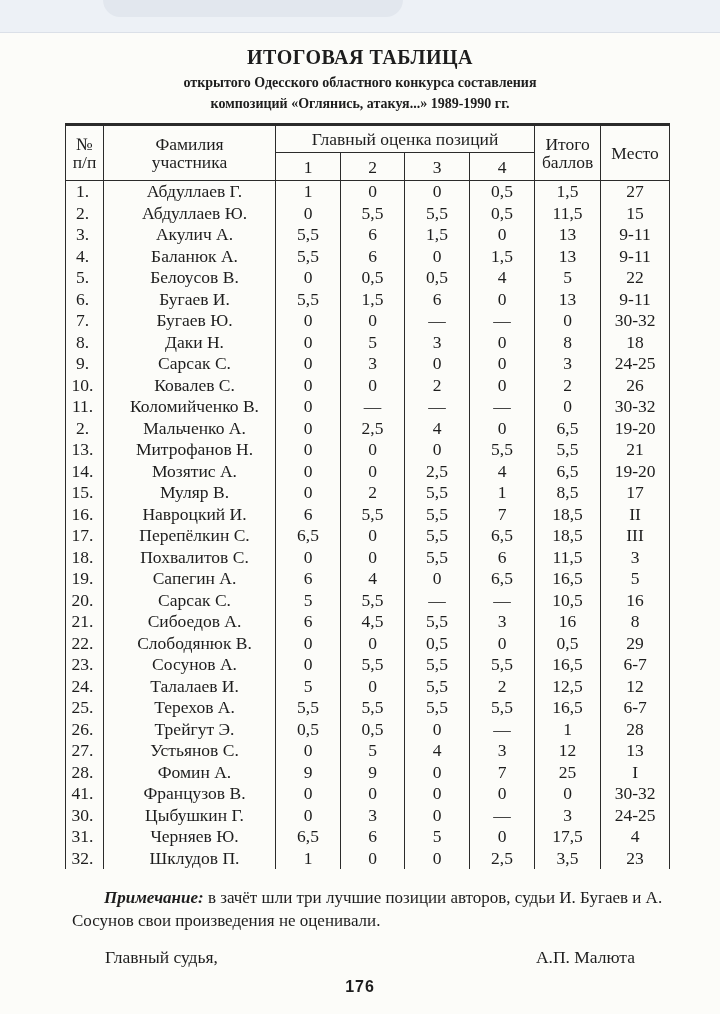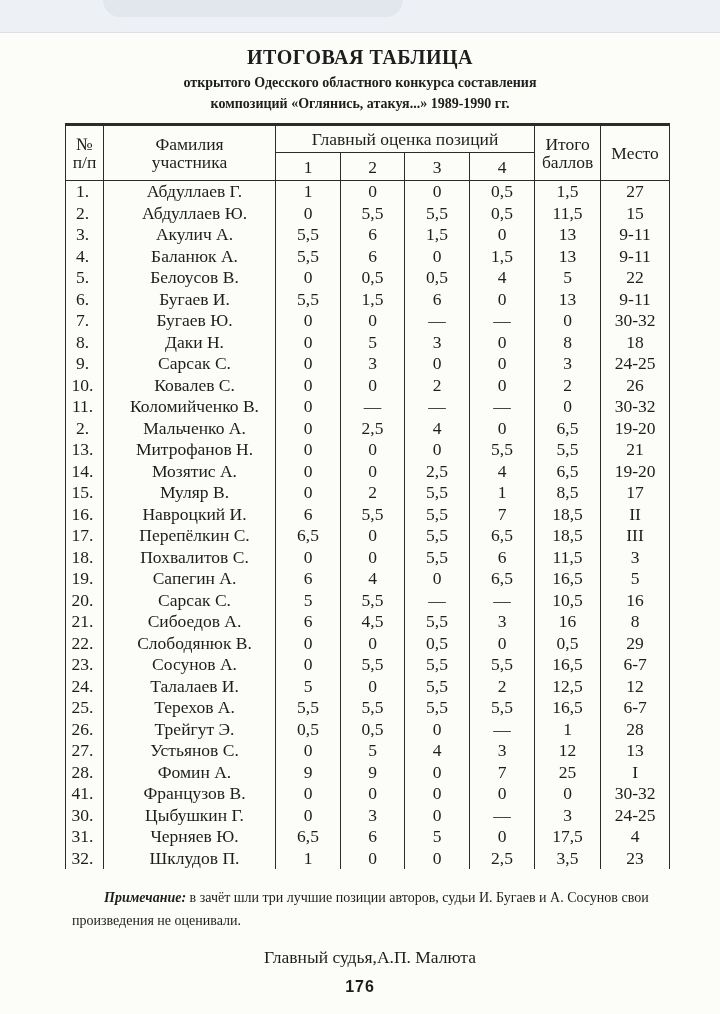--- a/index.html
+++ b/index.html
@@ -51,26 +51,26 @@
   }
   thead th{ height:28px; line-height:18px; }
   thead .hdr-bottom-line{ border-bottom:1.8px solid var(--line); }
   thead .group-head{ border-bottom:1.8px solid var(--line); }
   tbody td{ height:21.5px; line-height:21.5px; }
   td.c-num{ text-align:right; padding-right:4px; }
   td.c-name{ text-align:left; padding-left:10px; }
   td.place-bold{ font-weight:bold;margin-left:24px; }
   .note{
     width:596px; margin:17px 0 0 72px;
-    font-size:14px; line-height:23px;
+    font-size:17px; line-height:23px;
     text-indent:32px; text-align:left;
   }
   .note .note-label{ font-weight:bold; font-style:italic; }
   .signature{
-    display:flex; justify-content:center; align-items:flex-end;
+    display:flex; justify-content:space-between; align-items:flex-end;
     margin:14px 85px 0 105px;
     font-size:17.5px; line-height:22px;
   }
   .page-num{
     text-align:center; font-weight:bold; font-size:16px;
     margin-top:10px; font-family:"Liberation Sans","DejaVu Sans",sans-serif;
     letter-spacing:1px;
   }
 </style>
 </head>

